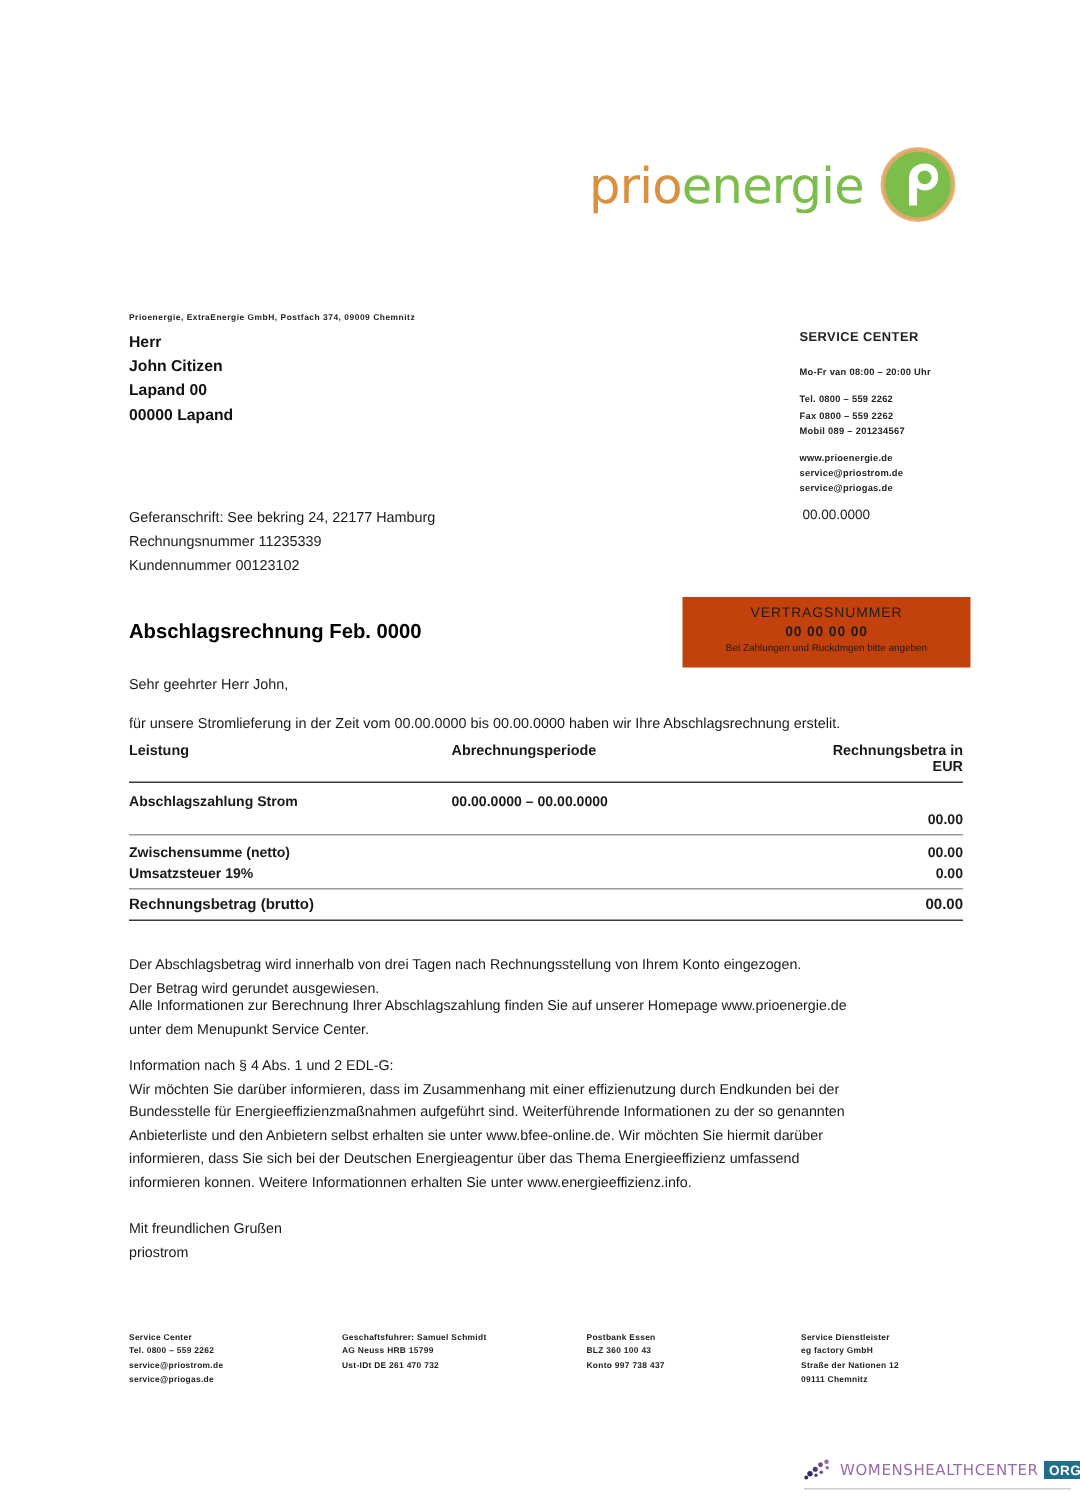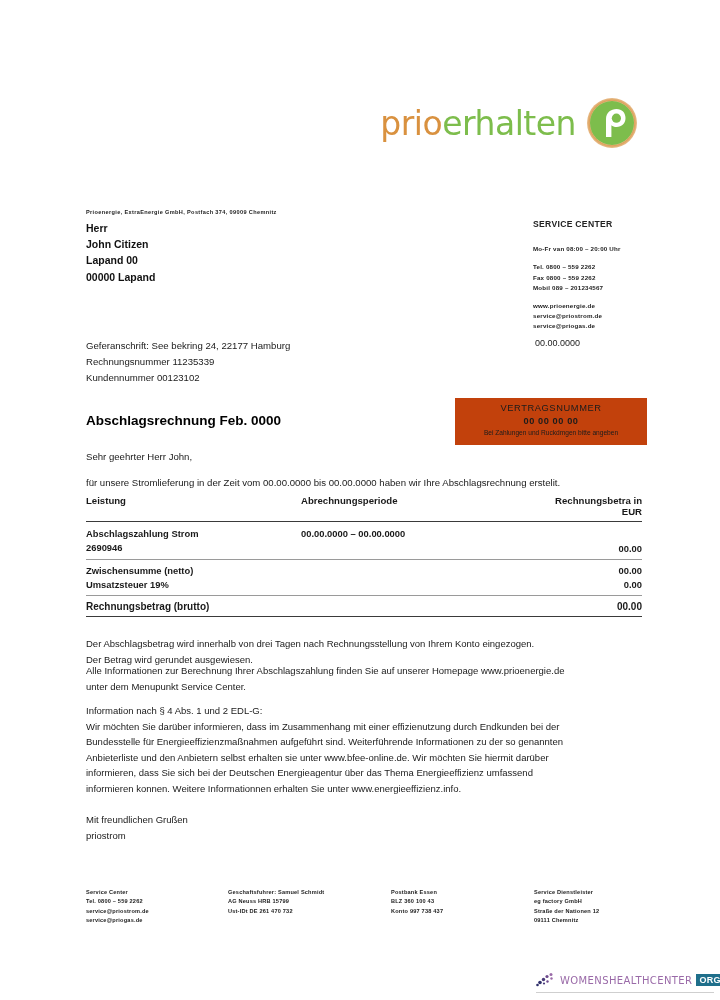--- a/index.html
+++ b/index.html
@@ -284,21 +284,21 @@
     height: 1px;
     background: #cfcfcf;
   }
 </style>
 </head>
 <body>
 
 <div class="page">
 
   <div class="logo-wrap">
-    <div class="logo-text"><span class="logo-prio">prio</span><span class="logo-energie">erhalten</span></div>
+    <div class="logo-text"><span class="logo-prio">prio</span><span class="logo-energie">energie</span></div>
     <div class="logo-mark">
       <div class="logo-ring"></div>
       <div class="logo-disc"></div>
       <svg class="logo-p" viewBox="0 0 52 52">
         <path d="M20 40 L20 22 C20 15.5 25 12 30.5 12 C36 12 39.5 15.8 39.5 21 C39.5 26.3 35.8 30 30.6 30 C28.4 30 26.6 29.3 25.4 28.2 L25.4 40 Z" fill="#ffffff"></path>
         <circle cx="30.4" cy="21.2" r="4.6" fill="#7dbd4c"></circle>
       </svg>
     </div>
   </div>
 
@@ -346,21 +346,20 @@
 
     <div class="t-row t-head rule-dark">
       <div class="c-leistung">Leistung</div>
       <div class="c-periode">Abrechnungsperiode</div>
       <div class="c-betrag">Rechnungsbetra in EUR</div>
     </div>
 
     <div class="t-row t-body-row rule-light">
       <div class="c-leistung sub-line">
         <div>Abschlagszahlung Strom</div>
-        <div>2690946</div>
       </div>
       <div class="c-periode sub-line">00.00.0000 – 00.00.0000</div>
       <div class="c-betrag amount-bottom">00.00</div>
     </div>
 
     <div class="t-row t-sum-row rule-light">
       <div class="c-leistung sum-left">
         <div>Zwischensumme (netto)</div>
         <div>Umsatzsteuer 19%</div>
       </div>

